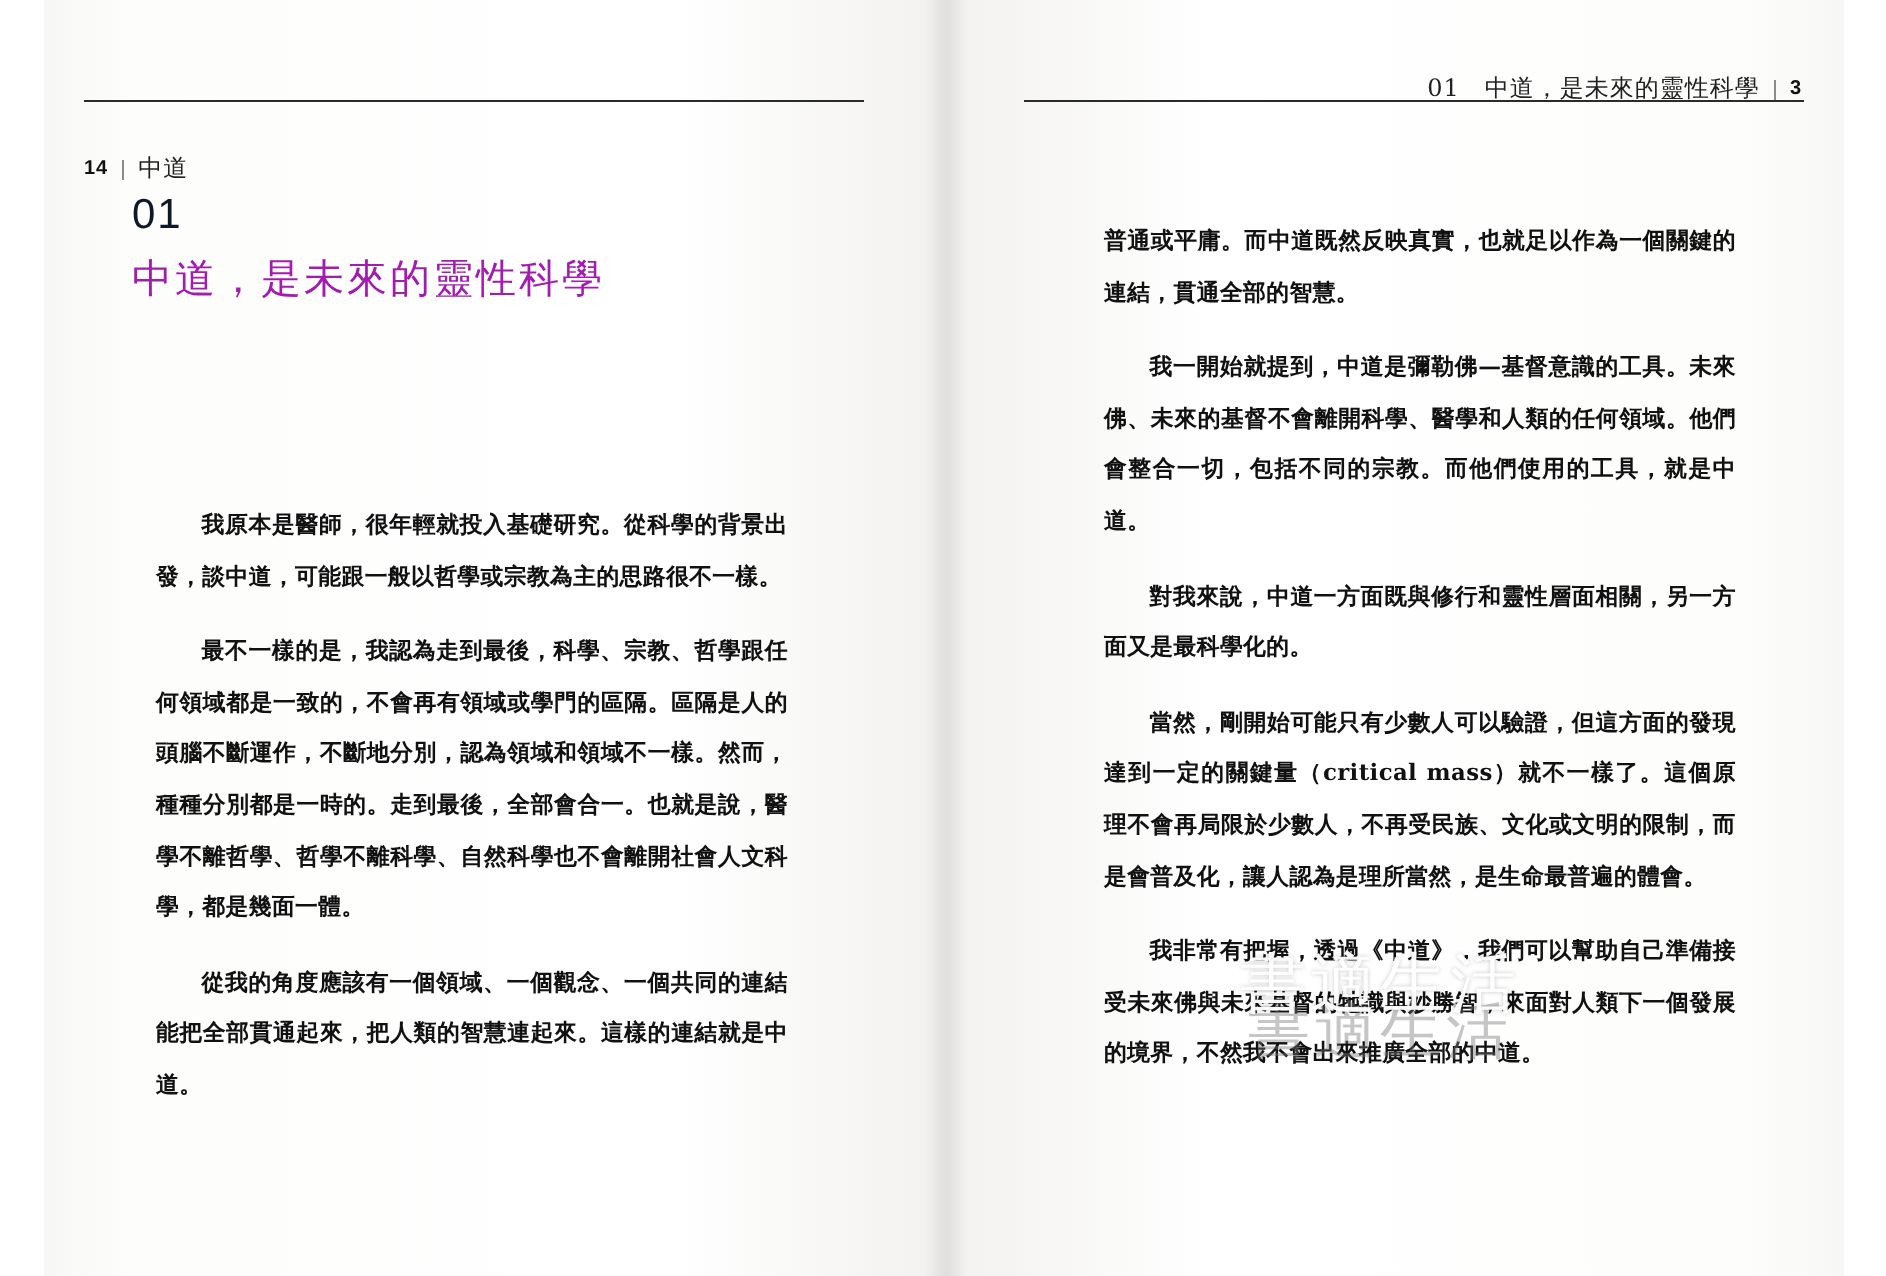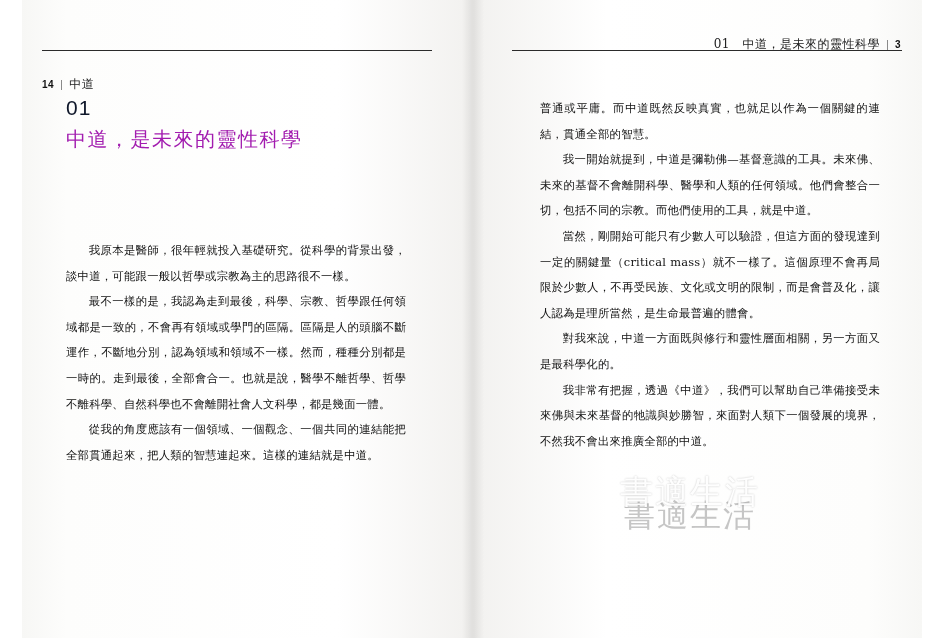--- a/index.html
+++ b/index.html
@@ -125,22 +125,23 @@
   }
   .col-left {
     left: 66px;
     top: 238px;
   }
   .col-right {
     left: 540px;
     top: 96px;
   }
   .col p {
-    margin: 0;
+    margin: 12px;
     text-indent: 2em;
+    font-weight: bold;
   }
   .col p.noindent {
     text-indent: 0;
   }
 
   
   .watermark {
     position: absolute;
     left: 620px;
     top: 470px;
@@ -187,21 +188,21 @@
 
   <div class="col col-left">
     <p>我原本是醫師，很年輕就投入基礎研究。從科學的背景出發，談中道，可能跟一般以哲學或宗教為主的思路很不一樣。</p>
     <p>最不一樣的是，我認為走到最後，科學、宗教、哲學跟任何領域都是一致的，不會再有領域或學門的區隔。區隔是人的頭腦不斷運作，不斷地分別，認為領域和領域不一樣。然而，種種分別都是一時的。走到最後，全部會合一。也就是說，醫學不離哲學、哲學不離科學、自然科學也不會離開社會人文科學，都是幾面一體。</p>
     <p>從我的角度應該有一個領域、一個觀念、一個共同的連結能把全部貫通起來，把人類的智慧連起來。這樣的連結就是中道。</p>
   </div>
 
   <div class="col col-right">
     <p class="noindent">普通或平庸。而中道既然反映真實，也就足以作為一個關鍵的連結，貫通全部的智慧。</p>
     <p>我一開始就提到，中道是彌勒佛—基督意識的工具。未來佛、未來的基督不會離開科學、醫學和人類的任何領域。他們會整合一切，包括不同的宗教。而他們使用的工具，就是中道。</p>
+    <p>對我來說，中道一方面既與修行和靈性層面相關，另一方面又是最科學化的。</p>
     <p>當然，剛開始可能只有少數人可以驗證，但這方面的發現達到一定的關鍵量（critical mass）就不一樣了。這個原理不會再局限於少數人，不再受民族、文化或文明的限制，而是會普及化，讓人認為是理所當然，是生命最普遍的體會。</p>
-    <p>對我來說，中道一方面既與修行和靈性層面相關，另一方面又是最科學化的。</p>
     <p>我非常有把握，透過《中道》，我們可以幫助自己準備接受未來佛與未來基督的牠識與妙勝智，來面對人類下一個發展的境界，不然我不會出來推廣全部的中道。</p>
   </div>
 
   <div class="watermark shadowed">書適生活</div>
   <div class="watermark">書適生活</div>
 
 </div>
 
 </body></html>

